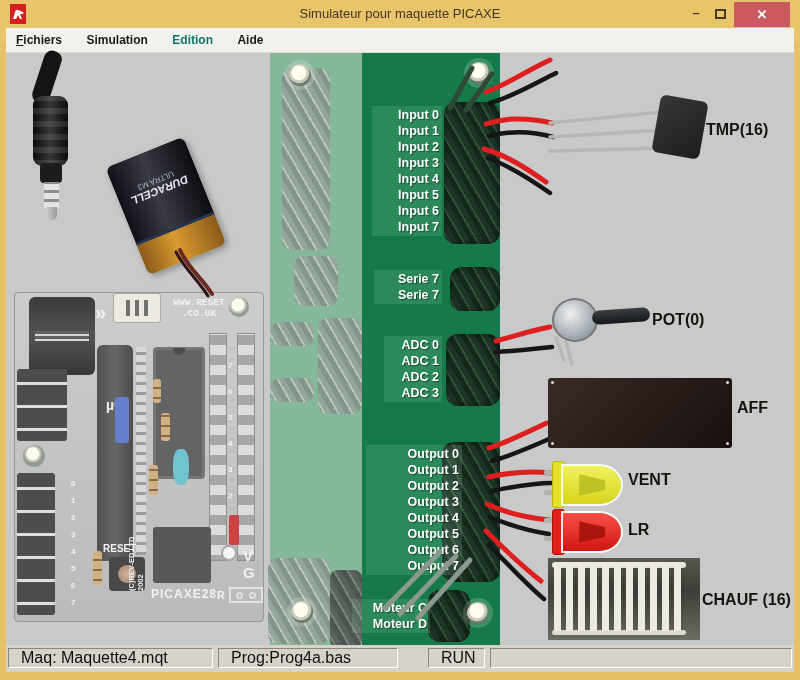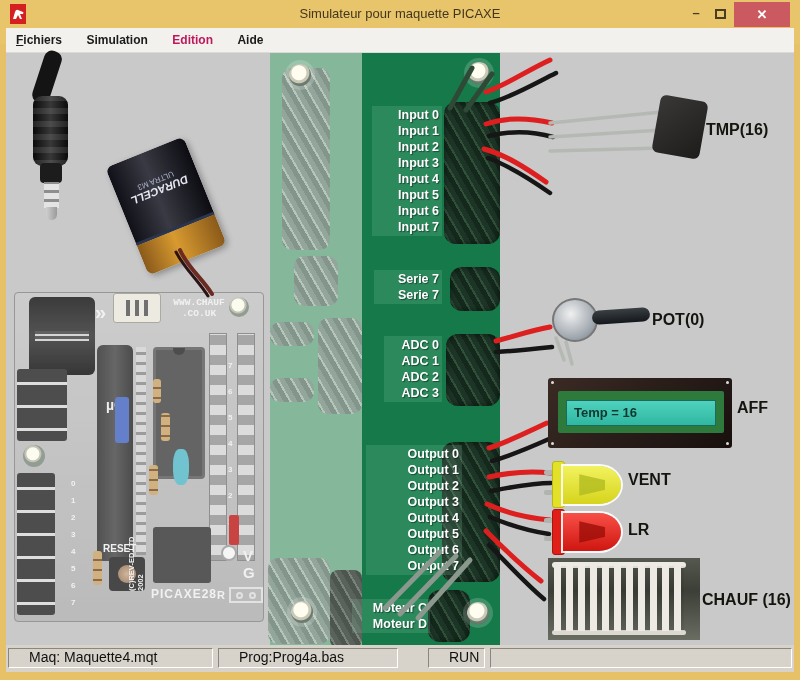--- a/index.html
+++ b/index.html
@@ -14,21 +14,21 @@
   
   .titlebar{position:absolute;left:0;top:0;width:800px;height:44px;background:#e8c46a;}
   .win-title{position:absolute;left:0;right:0;top:6px;text-align:center;font-size:13px;color:#42381f;}
   .winbtn{position:absolute;top:4px;width:20px;height:20px;line-height:18px;text-align:center;color:#4a3c22;font-weight:bold;font-size:13px;cursor:default;}
   .maxglyph{position:absolute;left:5px;top:5px;width:11px;height:10px;border:2px solid #4a3c22;}
   .closebtn{position:absolute;top:2px;left:734px;width:56px;height:25px;background:#ca5a60;color:#fff;
     font-weight:bold;font-size:13px;text-align:center;line-height:25px;}
   
   .menubar{position:absolute;left:6px;top:28px;width:788px;height:25px;background:#f2f1ed;border-bottom:1px solid #dcdad4;}
   .menu-item{display:inline-block;padding:5px 10px 0 10px;font-size:12px;font-weight:bold;color:#1b1b1b;}
-  .menu-disabled{color:#be185d;}
+  .menu-disabled{color:#0f766e;}
   
   .client{position:absolute;left:6px;top:53px;width:788px;height:592px;background:#c9c9c9;}
   
   .strip-dark{position:absolute;left:270px;top:53px;width:230px;height:592px;background:#15794a;}
   .strip-light{position:absolute;left:270px;top:53px;width:92px;height:592px;background:#85b79a;}
   .screw{position:absolute;width:22px;height:22px;border-radius:50%;
     background:radial-gradient(circle at 45% 40%,#fffdf0 0 7px,#c9c9b8 8px 10px,#6d7a6e 11px);
     box-shadow:0 0 0 4px rgba(255,255,255,.18);}
   .pb-dark{position:absolute;border-radius:12px;
     background:repeating-linear-gradient(60deg,#14281c 0 5px,#31503a 5px 7px,#1d3527 7px 12px);
@@ -49,22 +49,22 @@
   .hdrcol{position:absolute;width:18px;border:1px solid #7a7a7a;
     background:repeating-linear-gradient(0deg,#969696 0 5px,#d6d6d6 5px 15px,#969696 15px 20px);}
   .hdrgrid{position:absolute;border-radius:3px;
     background:repeating-linear-gradient(0deg,#2c2c2c 0 10px,#d8d8d8 10px 13px,#2c2c2c 13px 23px);}
   .res{position:absolute;border-radius:3px;
     background:repeating-linear-gradient(0deg,#c8a468 0 4px,#7a4a28 4px 6px,#c8a468 6px 10px);}
   .screw-pcb{position:absolute;border-radius:50%;
     background:radial-gradient(circle at 45% 40%,#fbfbee 0 6px,#b9b9a8 7px 8px,#7d8a7e 9px);}
   
   .statusbar{position:absolute;left:6px;top:645px;width:788px;height:27px;background:#d7d3cb;}
-  .panel{position:absolute;top:3px;height:20px;background:#d7d3cb;font-size:14px;line-height:17px;
-    padding-left:20px;color:#111;border:1px solid;border-color:#8a867e #ffffff #ffffff #8a867e;overflow:hidden;}
+  .panel{position:absolute;top:3px;height:20px;background:#d7d3cb;font-size:16px;line-height:17px;
+    padding-left:12px;color:#111;border:1px solid;border-color:#8a867e #ffffff #ffffff #8a867e;overflow:hidden;}
   
   .complabel{position:absolute;font-size:16px;font-weight:bold;color:#15150f;}
   .ledflange{position:absolute;width:13px;border-radius:3px;}
   .ledbody{position:absolute;height:38px;border-radius:0 22px 22px 0 / 0 50% 50% 0;
     box-shadow:0 0 0 2px rgba(255,255,255,.9);}
   .ledinner{position:absolute;left:28%;top:22%;width:45%;height:56%;
     clip-path:polygon(0 0,100% 28%,100% 72%,0 100%);opacity:.8;}
   .pin{position:absolute;background:#b0b4ae;border-radius:2px;}
   .wires{position:absolute;left:0;top:0;pointer-events:none;}
   .wr{stroke:#dd1f1f;stroke-width:5;fill:none;stroke-linecap:round;}
@@ -161,21 +161,21 @@
     <div class="abs" style="left:14px;top:4px;width:66px;height:78px;background:linear-gradient(180deg,#161616,#333,#101010);border-radius:6px">
       <div class="abs" style="left:6px;top:34px;right:6px;height:10px;background:repeating-linear-gradient(0deg,#cfcfcf 0 2px,#444 2px 5px)"></div>
     </div>
     <div class="silk" style="left:80px;top:8px;font-size:20px">»</div>
     <div class="abs" style="left:98px;top:0;width:48px;height:30px;background:#eae8dc;border:1px solid #9a9a8c;border-radius:3px;display:flex;gap:5px;justify-content:center;align-items:center">
       <i style="width:4px;height:16px;background:#555"></i>
         <i style="width:4px;height:16px;background:#555"></i>
         <i style="width:4px;height:16px;background:#555"></i>
     </div>
     <div class="silk" style="left:142px;top:4px;width:84px;text-align:center;font-size:9.5px;font-family:'Liberation Mono',monospace">
-      <div>WWW.CHAUF</div>
+      <div>WWW.RESET</div>
       <div>.CO.UK</div>
     </div>
     <div class="screw-pcb" style="left:214px;top:4px;width:20px;height:20px"></div>
 
     <div class="hdrgrid" style="left:2px;top:76px;width:50px;height:72px"></div>
     <div class="screw-pcb" style="left:8px;top:152px;width:22px;height:22px"></div>
     <div class="hdrgrid" style="left:2px;top:180px;width:38px;height:142px"></div>
     <div class="silk" style="left:56px;top:182px;font-size:8px;line-height:17px;white-space:pre-line">0
 1
 2
@@ -300,25 +300,20 @@
   <div class="abs" style="left:592px;top:309px;width:58px;height:14px;border-radius:7px;transform:rotate(-4deg);
     background:linear-gradient(180deg,#3a3f44,#14181c)"></div>
   <div class="complabel" style="left:652px;top:311px">POT(0)</div>
 
   <div class="abs" style="left:548px;top:378px;width:184px;height:70px;border-radius:3px;
     background:linear-gradient(135deg,#3a2a24,#18100e)">
     <i class="abs" style="left:3px;top:3px;width:3px;height:3px;background:#ddd;border-radius:50%"></i>
     <i class="abs" style="right:3px;top:3px;width:3px;height:3px;background:#ddd;border-radius:50%"></i>
     <i class="abs" style="left:3px;bottom:3px;width:3px;height:3px;background:#ddd;border-radius:50%"></i>
     <i class="abs" style="right:3px;bottom:3px;width:3px;height:3px;background:#ddd;border-radius:50%"></i>
-    <div class="abs" style="left:10px;top:13px;width:166px;height:42px;background:#2e7a3c;border-radius:2px">
-      <div class="abs" style="left:8px;top:9px;width:150px;height:26px;border:1px solid #1a6b5c;
-        background:linear-gradient(180deg,#4fd2bd,#2fb7a2);font-size:13px;font-weight:bold;color:#103830;
-        line-height:24px;padding-left:7px">Temp = 16</div>
-    </div>
   </div>
   <div class="complabel" style="left:737px;top:399px">AFF</div>
 
   <div>
     <div class="pin" style="left:544px;top:470px;width:9px;height:5px"></div>
     <div class="pin" style="left:544px;top:490px;width:9px;height:5px"></div>
     <div class="ledflange" style="left:552px;top:461px;height:47px;background:#e2e028;border:1px solid #b8b814"></div>
     <div class="ledbody" style="left:563px;top:466px;width:58px;background:linear-gradient(180deg,#f2f260,#d6d41c)">
       <i class="ledinner" style="background:#b2bc20"></i>
     </div>

